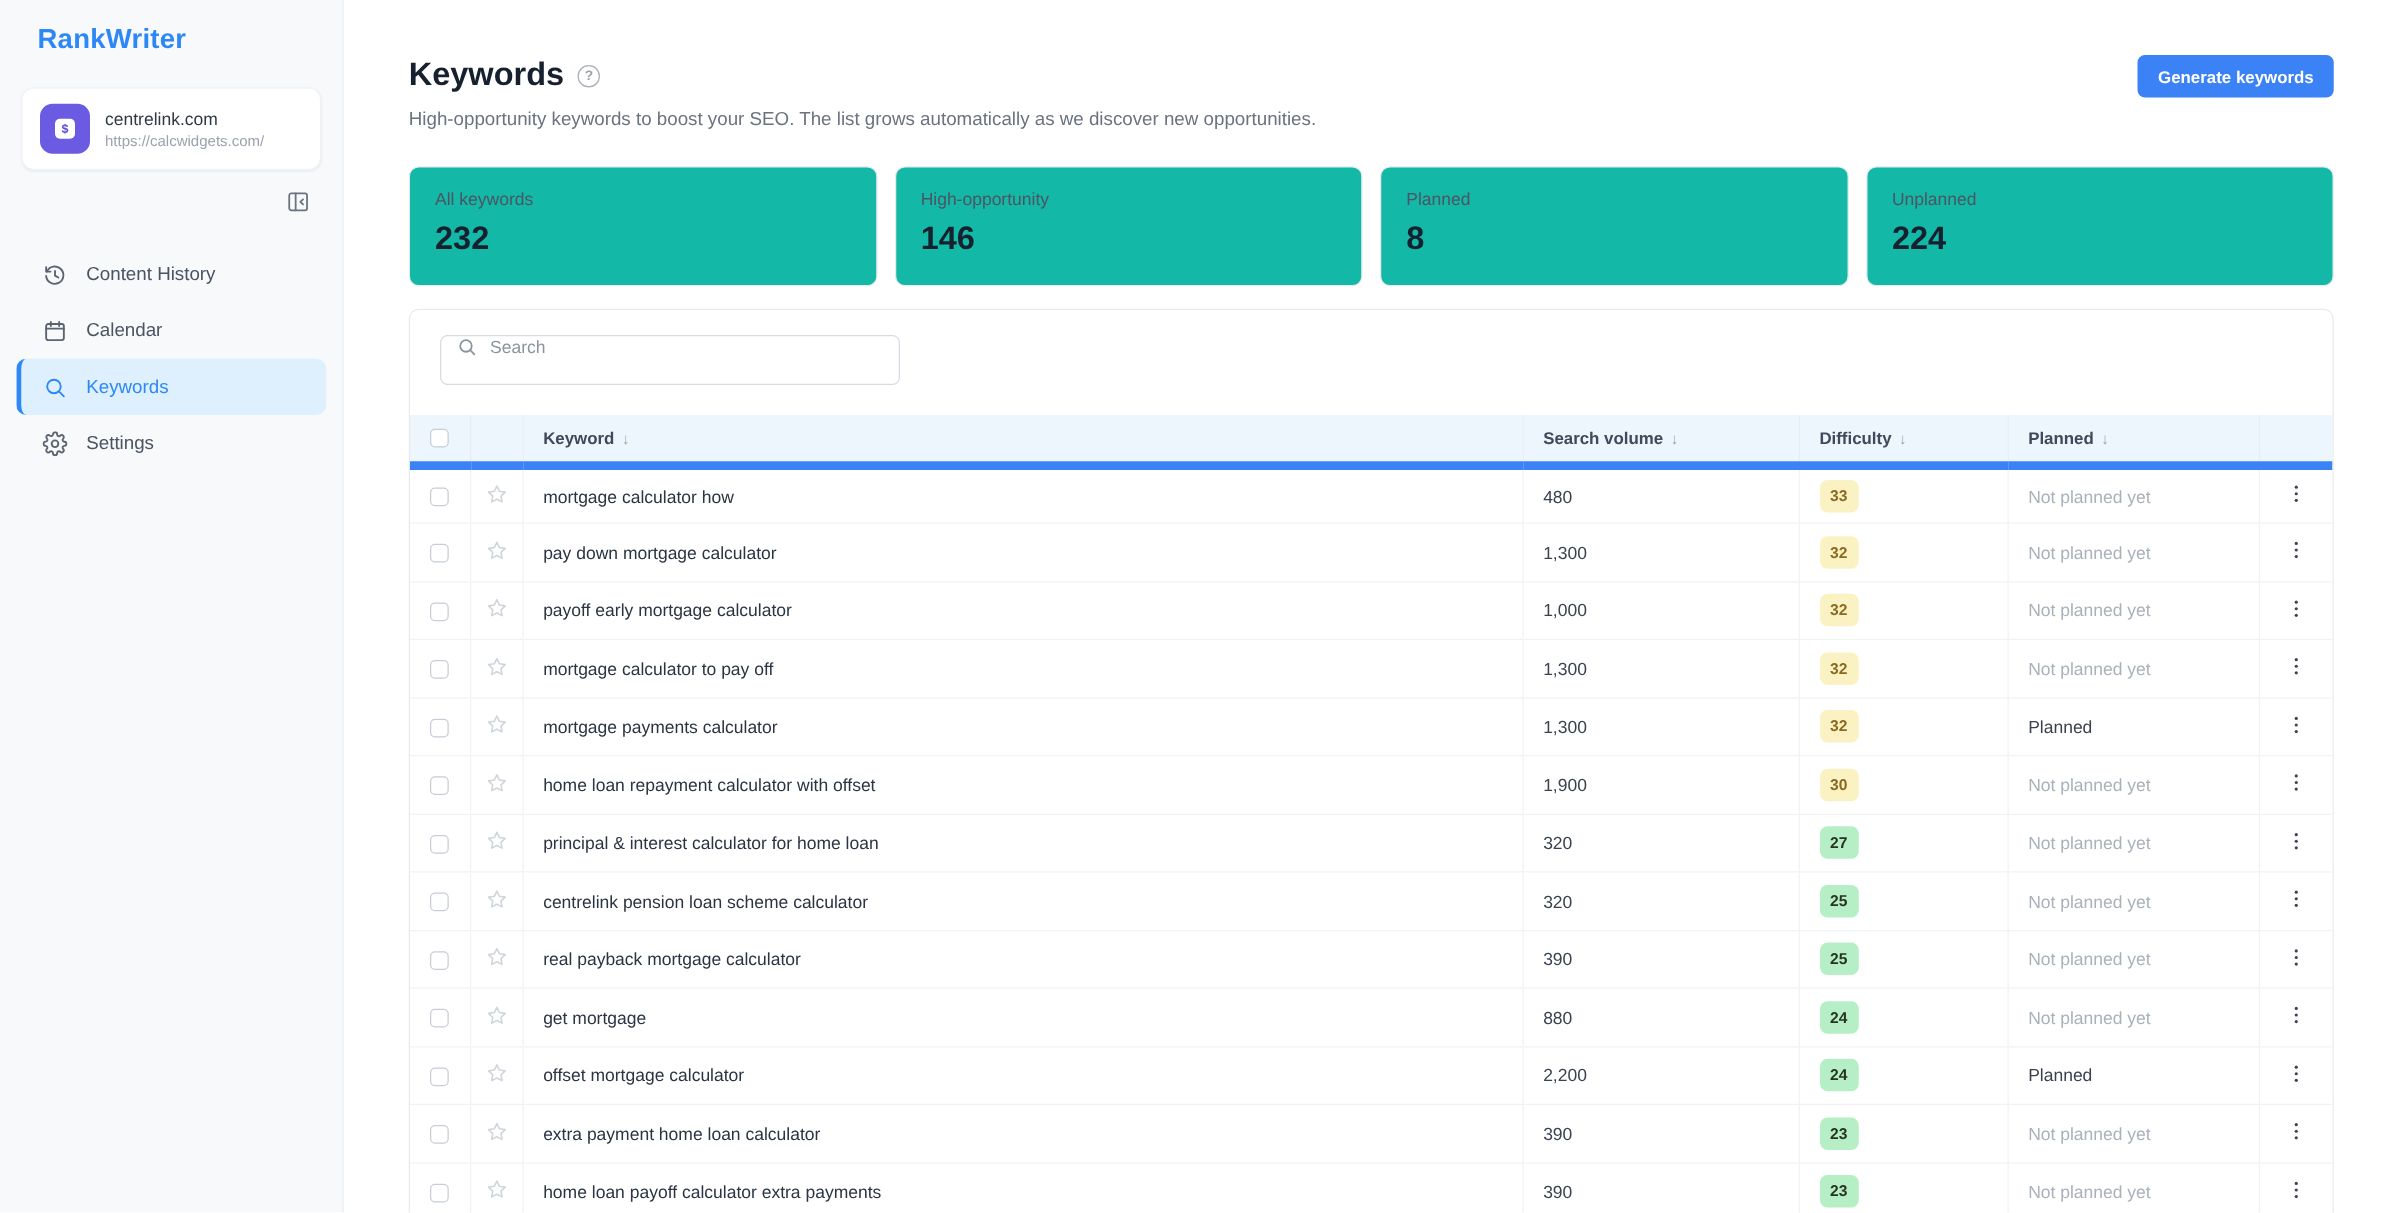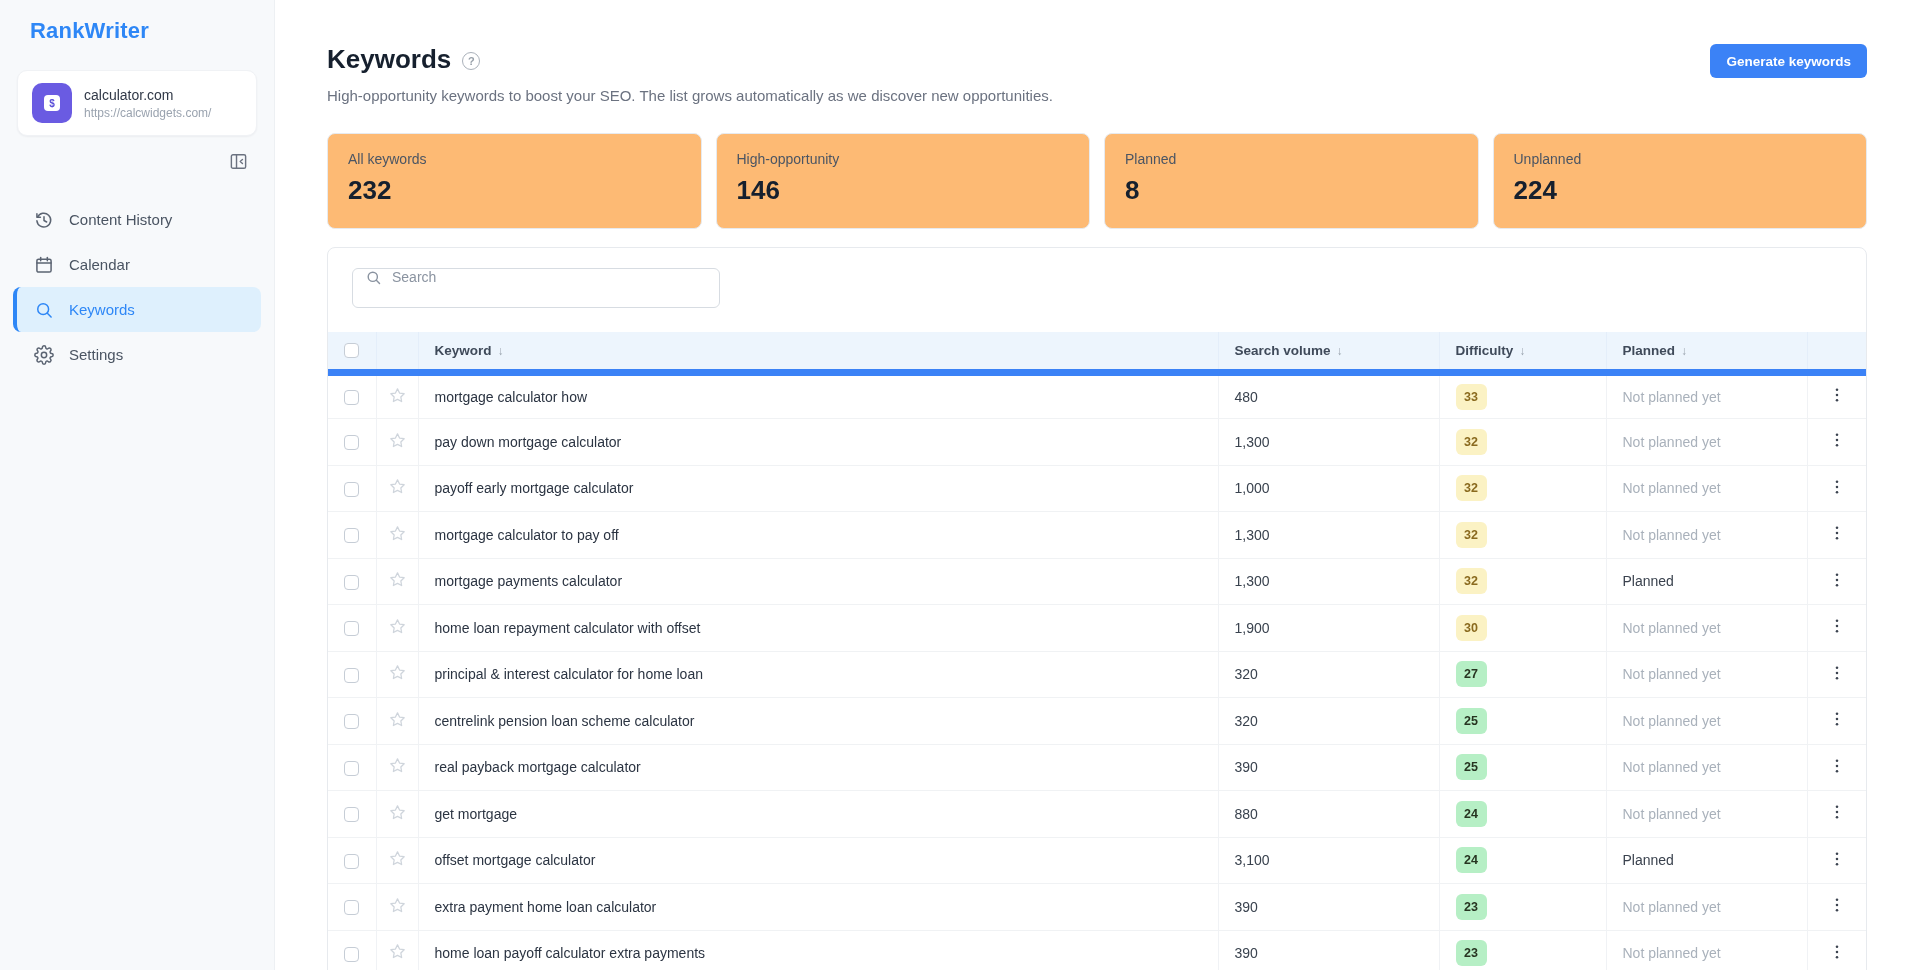--- a/index.html
+++ b/index.html
@@ -37,21 +37,21 @@
   .page-title { font-size:26px; font-weight:700; color:#16202e; }
   .help-icon { width:18px; height:18px; border:1.4px solid #aab1ba; border-radius:50%;
                color:#98a0a9; font-size:11px; font-weight:700; display:flex; align-items:center;
                justify-content:center; margin-top:3px; }
   .subtitle { font-size:15px; color:#6b7280; margin-top:12px; }
   .gen-btn { background:#3b82f6; color:#fff; border:none; border-radius:6px; font-size:13.5px;
              font-weight:700; height:34px; padding:0 16px; cursor:pointer;
              font-family:"Liberation Sans", sans-serif; }
 
   .stats { display:grid; grid-template-columns:repeat(4,1fr); gap:14px; margin-top:29px; }
-  .stat-card { background:#fdba74; border:1px solid #e7eaee; border-radius:8px; height:96px;
+  .stat-card { background:#14b8a6; border:1px solid #e7eaee; border-radius:8px; height:96px;
                padding:17px 20px; }
   .stat-label { font-size:14px; color:#4b5563; }
   .stat-value { font-size:26px; font-weight:700; color:#16202e; margin-top:8px; }
 
   
   .table-card { margin-top:18px; border:1px solid #e7eaee; border-radius:8px; background:#fff;
                 height:760px; overflow:hidden; padding-top:20px; }
   .search-box { margin:0 0 24px 24px; width:368px; height:40px; border:1px solid #d7dce2;
                 border-radius:6px; display:flex; align-items:flex-start; gap:10px; padding:0 12px;
                 background:#fff; }
@@ -89,21 +89,21 @@
 <div class="app">
 
   <aside class="sidebar">
     <div class="brand">RankWriter</div>
 
     <div class="site-card">
       <div class="favicon">
         <span class="favicon-inner">$</span>
       </div>
       <div>
-        <div class="site-name">calculator.com</div>
+        <div class="site-name">centrelink.com</div>
         <div class="site-url">https://calcwidgets.com/</div>
       </div>
     </div>
 
     <div class="collapse-row">
       <span class="collapse-btn">
         <svg width="19" height="19" viewBox="0 0 24 24" fill="none" stroke="currentColor" stroke-width="1.8" stroke-linecap="round" stroke-linejoin="round">
           <rect x="3" y="3.5" width="18" height="17" rx="2"></rect>
             <line x1="9.5" y1="3.5" x2="9.5" y2="20.5"></line>
             <polyline points="17,9.5 14.2,12 17,14.5"></polyline>
@@ -408,21 +408,21 @@
                 </button></td>
             </tr>
             <tr>
               <td class="center"><input type="checkbox" class="cbox" style=""></td>
               <td class="center"><button class="star-btn">
                   <svg width="19" height="19" viewBox="0 0 24 24" fill="none" stroke="#cfd5dc" stroke-width="1.6" stroke-linejoin="round">
                     <path d="M12 3.6l2.6 5.3 5.8.8-4.2 4.1 1 5.8L12 16.9l-5.2 2.7 1-5.8-4.2-4.1 5.8-.8z"></path>
                   </svg>
                 </button></td>
               <td>offset mortgage calculator</td>
-              <td class="vol">3,100</td>
+              <td class="vol">2,200</td>
               <td><span class="badge green">24</span></td>
               <td class="plan set">Planned</td>
               <td class="center"><button class="kebab-btn">
                   <svg width="18" height="18" viewBox="0 0 24 24" fill="#3c4450">
                     <circle cx="12" cy="5" r="1.7"></circle>
                     <circle cx="12" cy="12" r="1.7"></circle>
                     <circle cx="12" cy="19" r="1.7"></circle>
                   </svg>
                 </button></td>
             </tr>

